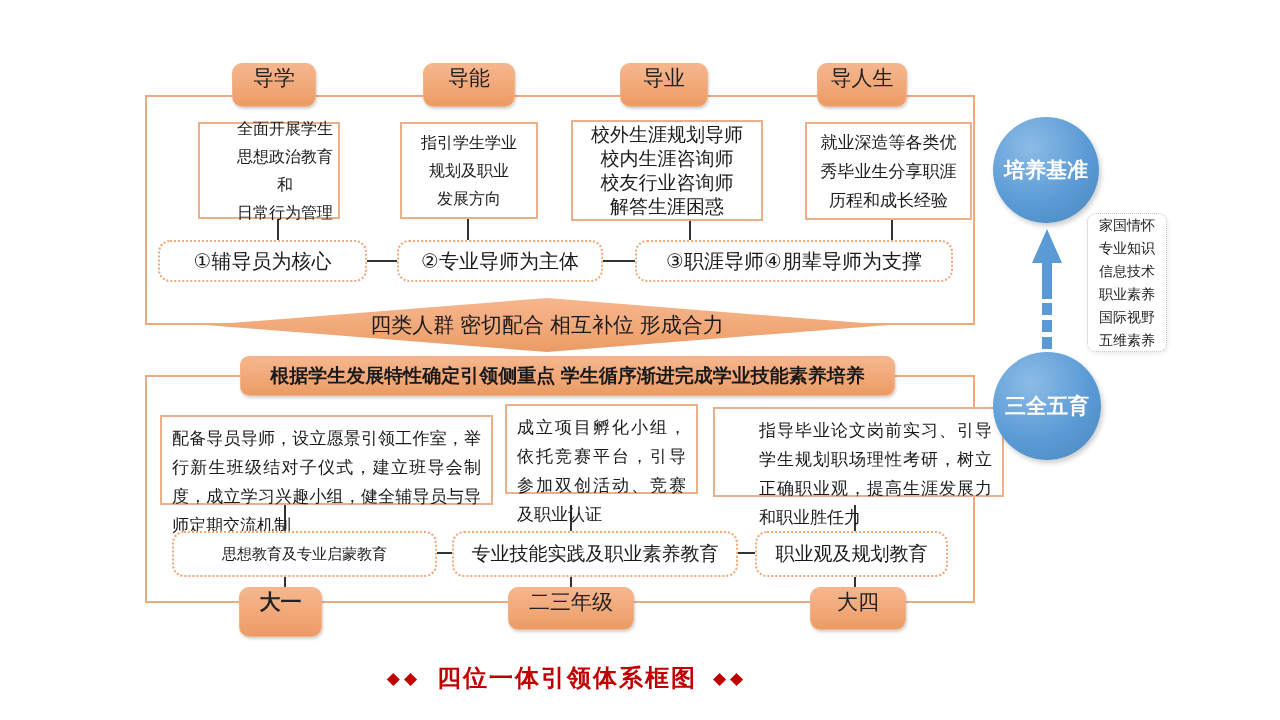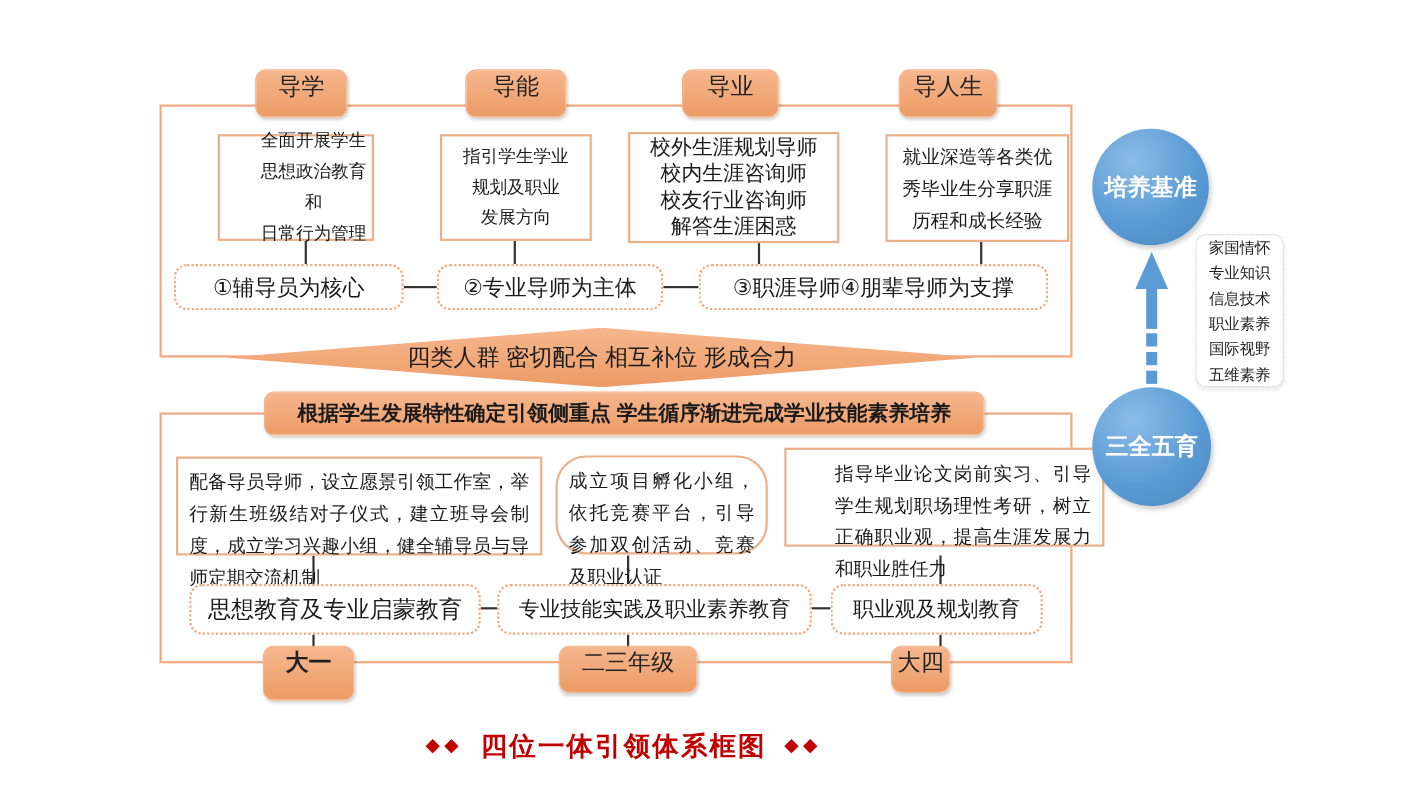--- a/index.html
+++ b/index.html
@@ -99,28 +99,28 @@
     <span>四类人群 密切配合 相互补位 形成合力</span>
   </div>
 
   <div class="abs container" style="left:145px;top:375px;width:830px;height:228px;"></div>
 
   <div class="abs banner" style="left:240px;top:356px;width:655px;height:40px;">
     <span>根据学生发展特性确定引领侧重点 学生循序渐进完成学业技能素养培养</span>
   </div>
 
   <div class="abs descbox" style="left:160px;top:415px;width:333px;height:90px;">配备导员导师，设立愿景引领工作室，举行新生班级结对子仪式，建立班导会制度，成立学习兴趣小组，健全辅导员与导师定期交流机制</div>
-  <div class="abs descbox" style="left:505px;top:414px;width:193px;height:90px;border-radius:28px;">成立项目孵化小组，依托竞赛平台，引导参加双创活动、竞赛及职业认证</div>
+  <div class="abs descbox" style="left:505px;top:404px;width:193px;height:90px;">成立项目孵化小组，依托竞赛平台，引导参加双创活动、竞赛及职业认证</div>
   <div class="abs descbox" style="left:713px;top:407px;width:291px;height:90px;padding-left:44px;">指导毕业论文岗前实习、引导学生规划职场理性考研，树立正确职业观，提高生涯发展力和职业胜任力</div>
 
   <div class="abs vline" style="left:284px;top:505px;height:27px;"></div>
   <div class="abs vline" style="left:570px;top:505px;height:27px;"></div>
   <div class="abs vline" style="left:854px;top:505px;height:27px;"></div>
 
-  <div class="abs dotbox" style="left:172px;top:531px;width:265px;height:46px;font-size:21px;align-items:center;">
+  <div class="abs dotbox" style="left:172px;top:531px;width:265px;height:46px;font-size:15px;align-items:center;">
     <span>思想教育及专业启蒙教育</span>
   </div>
   <div class="abs dotbox" style="left:452px;top:531px;width:286px;height:46px;font-size:19px;">
     <span>专业技能实践及职业素养教育</span>
   </div>
   <div class="abs dotbox" style="left:755px;top:531px;width:193px;height:46px;font-size:19px;">
     <span>职业观及规划教育</span>
   </div>
 
   <div class="abs hline" style="left:437px;top:552px;width:15px;"></div>
@@ -129,21 +129,21 @@
   <div class="abs vline" style="left:284px;top:577px;height:11px;"></div>
   <div class="abs vline" style="left:570px;top:577px;height:11px;"></div>
   <div class="abs vline" style="left:854px;top:577px;height:11px;"></div>
 
   <div class="abs tab" style="left:239px;top:587px;width:83px;height:50px;font-weight:bold;">
     <span>大一</span>
   </div>
   <div class="abs tab" style="left:508px;top:587px;width:126px;height:43px;">
     <span>二三年级</span>
   </div>
-  <div class="abs tab" style="left:810px;top:587px;width:54px;height:43px;">
+  <div class="abs tab" style="left:810px;top:587px;width:96px;height:43px;">
     <span>大四</span>
   </div>
 
   <div class="abs circle" style="left:993px;top:117px;width:106px;height:106px;">
     <span>培养基准</span>
   </div>
 
   <div class="abs arrow-head" style="left:1032px;top:229px;width:30px;height:34px;"></div>
   <div class="abs arrow-shaft" style="left:1042px;top:261px;width:10px;height:38px;"></div>
   <div class="abs arrow-dot" style="left:1042px;top:303px;width:10px;height:12px;"></div>

